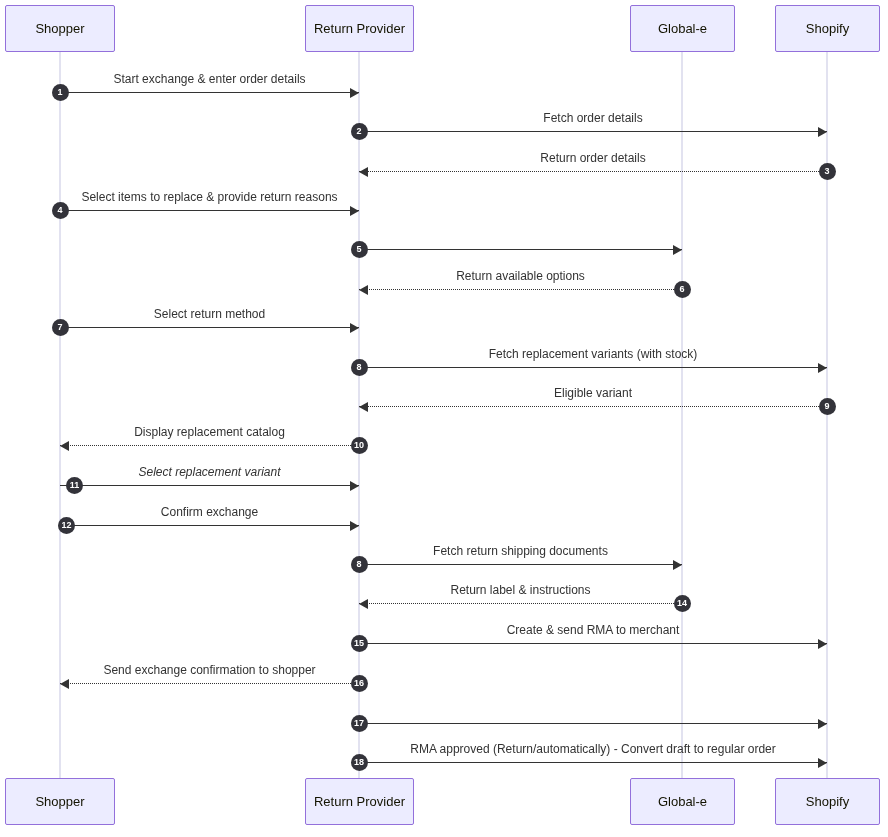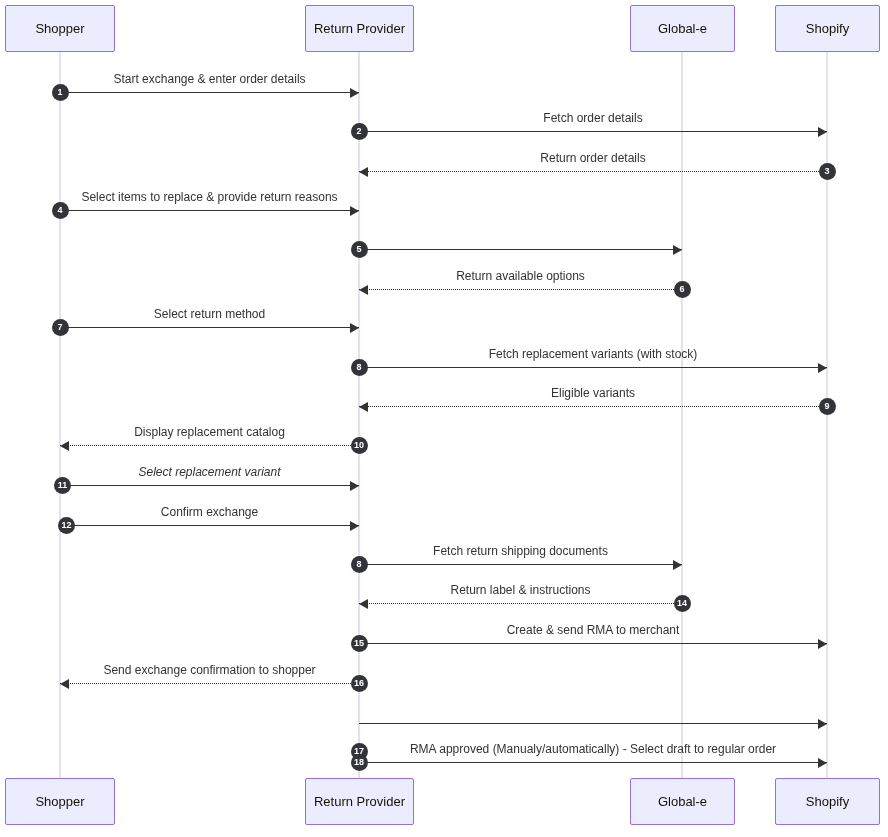--- a/index.html
+++ b/index.html
@@ -139,32 +139,32 @@
     <div class="arrow-head left" style="top: 285px; left: 359px;"></div>
     <div class="seq-badge" style="left: 673.5px; top: 280.5px;">6</div>
     <div class="msg-label" style="left: 209.5px; top: 307px;">Select return method</div>
     <div class="msg-line" style="left: 60px; top: 327px; width: 299px;"></div>
     <div class="arrow-head right" style="top: 323px; left: 350px;"></div>
     <div class="seq-badge" style="left: 51.5px; top: 318.5px;">7</div>
     <div class="msg-label" style="left: 593px; top: 347px;">Fetch replacement variants (with stock)</div>
     <div class="msg-line" style="left: 359px; top: 367px; width: 468px;"></div>
     <div class="arrow-head right" style="top: 363px; left: 818px;"></div>
     <div class="seq-badge" style="left: 350.5px; top: 358.5px;">8</div>
-    <div class="msg-label" style="left: 593px; top: 386px;">Eligible variants</div>
+    <div class="msg-label" style="left: 593px; top: 386px;">Eligible variant</div>
     <div class="msg-line dashed" style="left: 359px; top: 406px; width: 468px;"></div>
     <div class="arrow-head left" style="top: 402px; left: 359px;"></div>
     <div class="seq-badge" style="left: 818.5px; top: 397.5px;">9</div>
     <div class="msg-label" style="left: 209.5px; top: 425px;">Display replacement catalog</div>
     <div class="msg-line dashed" style="left: 60px; top: 445px; width: 299px;"></div>
     <div class="arrow-head left" style="top: 441px; left: 60px;"></div>
     <div class="seq-badge" style="left: 350.5px; top: 436.5px;">10</div>
     <div class="msg-label" style="left: 209.5px; top: 465px; font-style: italic;">Select replacement variant</div>
     <div class="msg-line" style="left: 60px; top: 485px; width: 299px;"></div>
     <div class="arrow-head right" style="top: 481px; left: 350px;"></div>
-    <div class="seq-badge" style="left: 54px; top: 476.5px;">11</div>
+    <div class="seq-badge" style="left: 66px; top: 476.5px;">11</div>
     <div class="msg-label" style="left: 209.5px; top: 505px; text-align: right;">Confirm exchange</div>
     <div class="msg-line" style="left: 60px; top: 525px; width: 299px;"></div>
     <div class="arrow-head right" style="top: 521px; left: 350px;"></div>
     <div class="seq-badge" style="left: 58px; top: 516.5px;">12</div>
     <div class="msg-label" style="left: 520.5px; top: 544px;">Fetch return shipping documents</div>
     <div class="msg-line" style="left: 359px; top: 564px; width: 323px;"></div>
     <div class="arrow-head right" style="top: 560px; left: 673px;"></div>
     <div class="seq-badge" style="left: 350.5px; top: 555.5px;">8</div>
     <div class="msg-label" style="left: 520.5px; top: 583px;">Return label &amp; instructions</div>
     <div class="msg-line dashed" style="left: 359px; top: 603px; width: 323px;"></div>
@@ -173,18 +173,18 @@
     <div class="msg-label" style="left: 593px; top: 623px;">Create &amp; send RMA to merchant</div>
     <div class="msg-line" style="left: 359px; top: 643px; width: 468px;"></div>
     <div class="arrow-head right" style="top: 639px; left: 818px;"></div>
     <div class="seq-badge" style="left: 350.5px; top: 634.5px;">15</div>
     <div class="msg-label" style="left: 209.5px; top: 663px;">Send exchange confirmation to shopper</div>
     <div class="msg-line dashed" style="left: 60px; top: 683px; width: 299px;"></div>
     <div class="arrow-head left" style="top: 679px; left: 60px;"></div>
     <div class="seq-badge" style="left: 350.5px; top: 674.5px;">16</div>
     <div class="msg-line" style="left: 359px; top: 723px; width: 468px;"></div>
     <div class="arrow-head right" style="top: 719px; left: 818px;"></div>
-    <div class="seq-badge" style="left: 350.5px; top: 714.5px; margin-top: 28px;">17</div>
-    <div class="msg-label" style="left: 593px; top: 742px;">RMA approved (Manualy/automatically) - Select draft to regular order</div>
+    <div class="seq-badge" style="left: 350.5px; top: 714.5px;">17</div>
+    <div class="msg-label" style="left: 593px; top: 742px;">RMA approved (Return/automatically) - Convert draft to regular order</div>
     <div class="msg-line" style="left: 359px; top: 762px; width: 468px;"></div>
     <div class="arrow-head right" style="top: 758px; left: 818px;"></div>
     <div class="seq-badge" style="left: 350.5px; top: 753.5px;">18</div>
   </div>
 
 </body></html>

